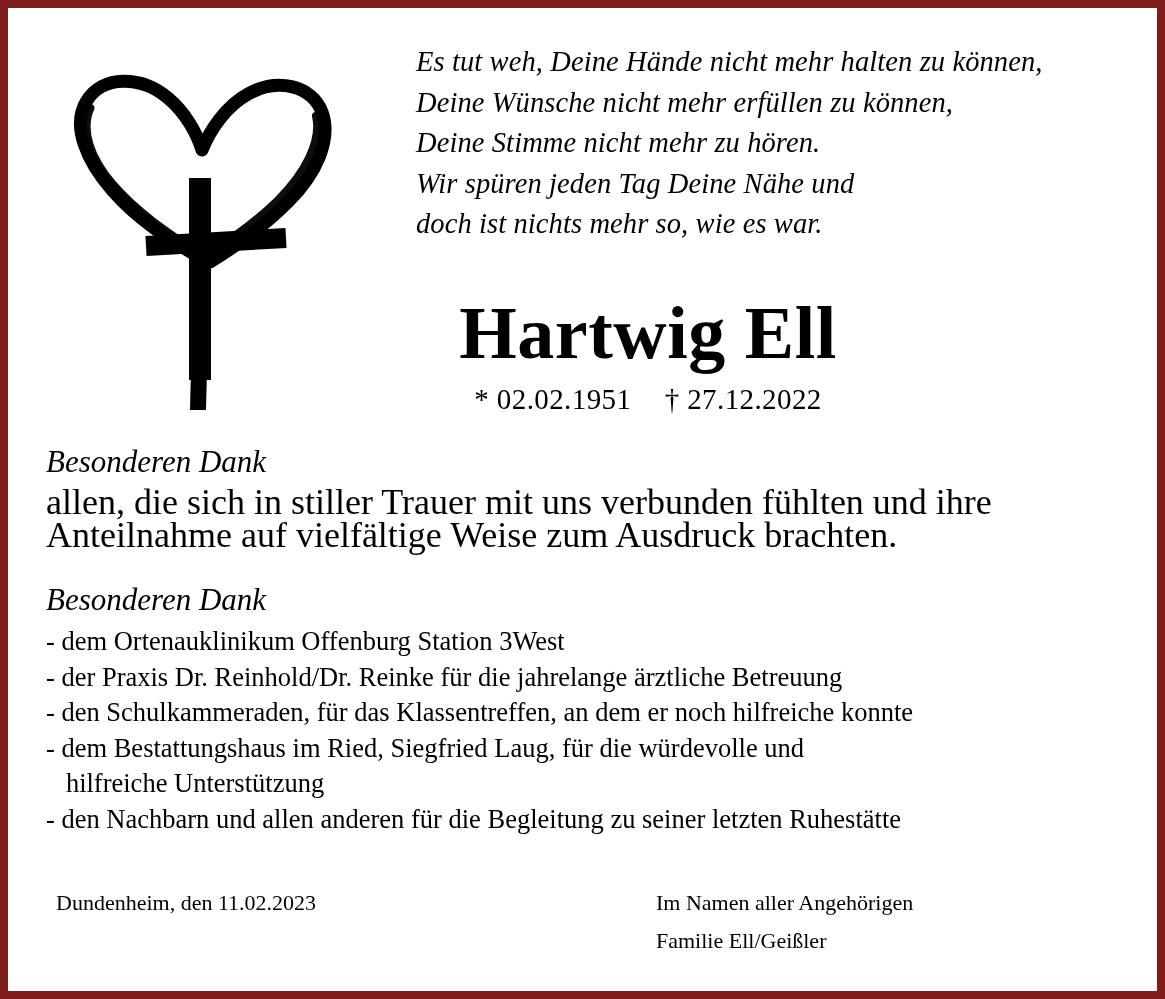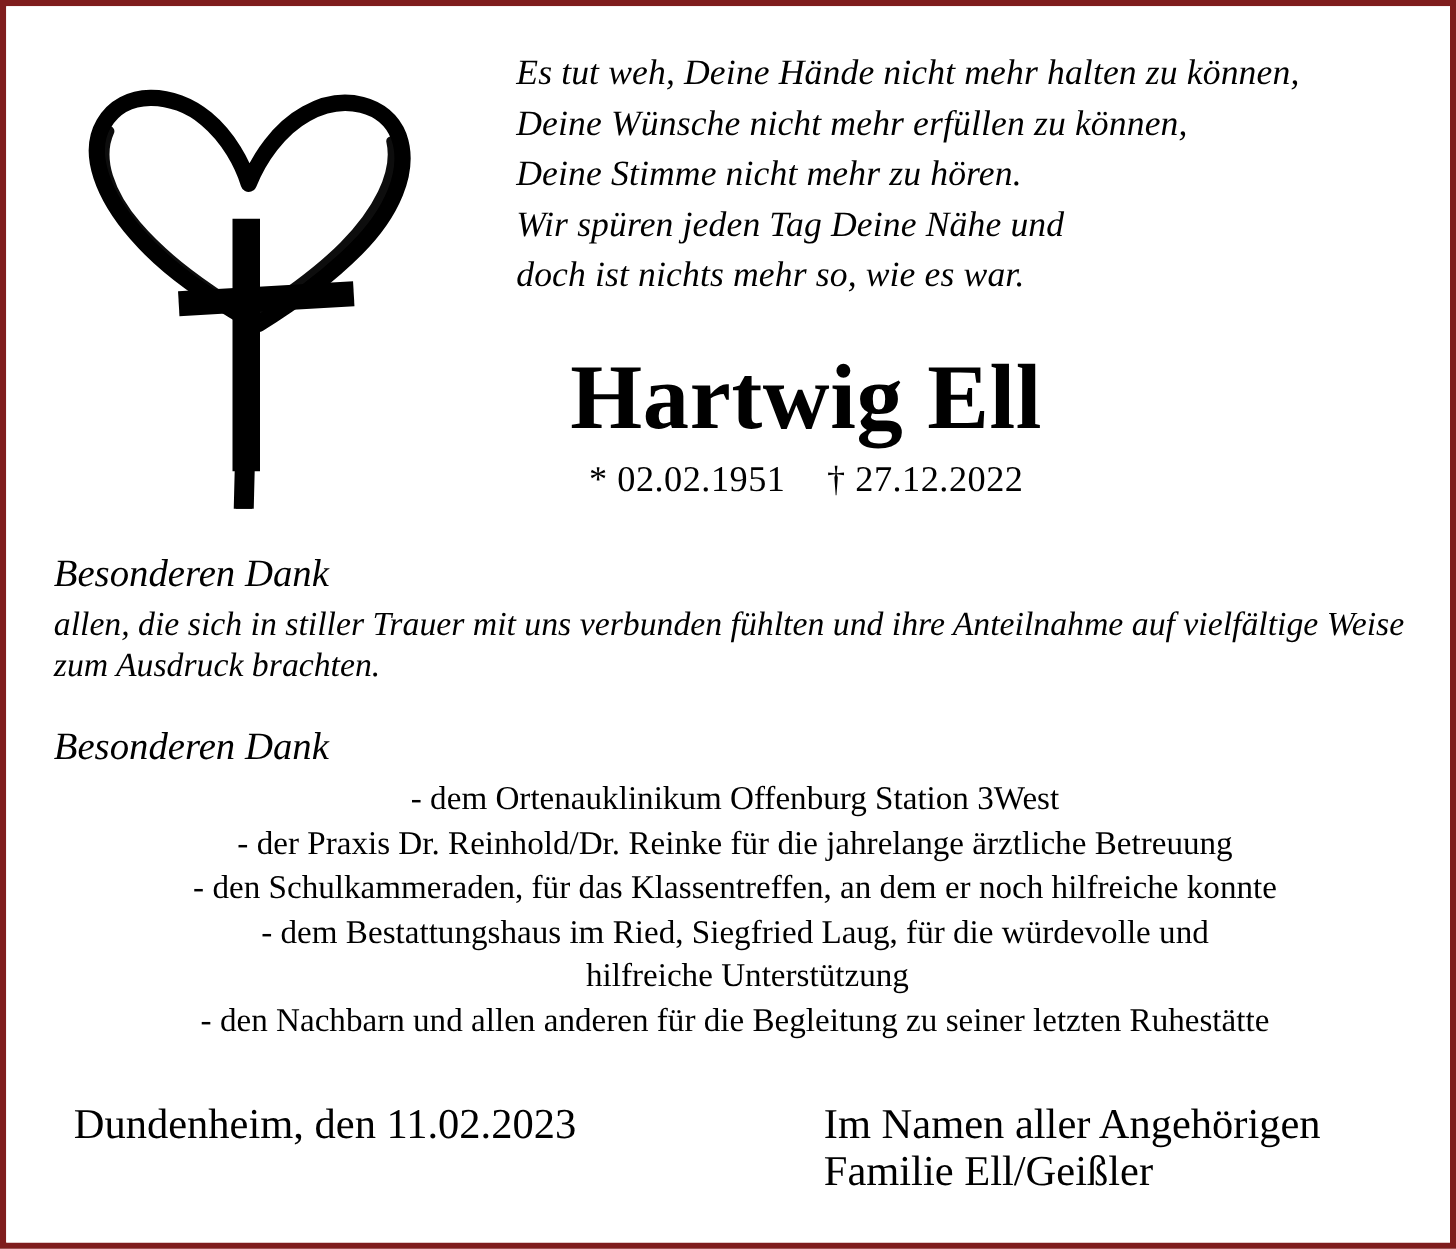--- a/index.html
+++ b/index.html
@@ -13,21 +13,21 @@
     font-family: "Liberation Serif", serif;
     color: #000000;
     overflow: hidden;
   }
   .obituary {
     position: relative;
     width: 1165px;
     height: 999px;
     box-sizing: border-box;
     background: #ffffff;
-    border: 5px solid #7f1d1d;
+    border: 8px solid #7f1d1d;
   }
   .inner {
     position: relative;
     width: 100%;
     height: 100%;
     box-sizing: border-box;
     background: #ffffff;
   }
 
   
@@ -66,20 +66,21 @@
     left: 330px;
     top: 270px;
     width: 620px;
     text-align: center;
   }
   .name {
     font-size: 74px;
     font-weight: bold;
     line-height: 86px;
     letter-spacing: 0.5px;
+    margin-top: 12px;
   }
   .dates {
     margin-top: 6px;
     font-size: 29px;
     line-height: 34px;
     letter-spacing: 0.4px;
   }
   .dates .gap {
     display: inline-block;
     width: 18px;
@@ -92,46 +93,44 @@
     top: 432px;
     width: 1090px;
   }
   .sec-heading {
     font-style: italic;
     font-size: 31px;
     line-height: 44px;
     margin-bottom: 2px;
   }
   .para {
-    font-size: 27px;
+    font-size: 36px;
     line-height: 33px;
-    font-style: italic;
   }
   .spacer-1 { height: 26px; }
   .thanks-list {
     list-style: none;
     margin: 0;
     padding: 0;
     font-size: 26.5px;
     line-height: 35.5px;
-    text-align: center;
   }
   .thanks-list li {
     white-space: pre-wrap;
   }
 
   
   .footer {
     position: absolute;
-    left: 34px;
+    left: 48px;
     top: 878px;
     width: 1090px;
     display: flex;
-    justify-content: flex-end;
-    font-size: 34px;
+    justify-content: flex-start;
+    font-size: 22px;
     line-height: 34px;
   }
   .footer-left {
     width: 600px;
   }
   .footer-right {
     width: 470px;
   }
   .footer-right .fam {
     font-weight: normal;

